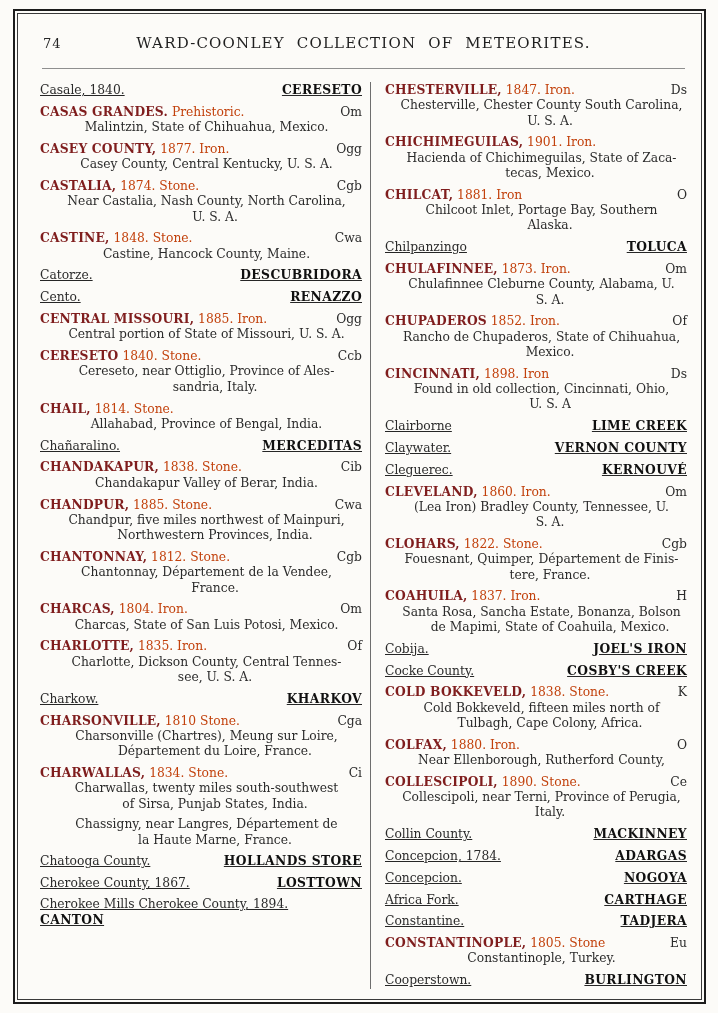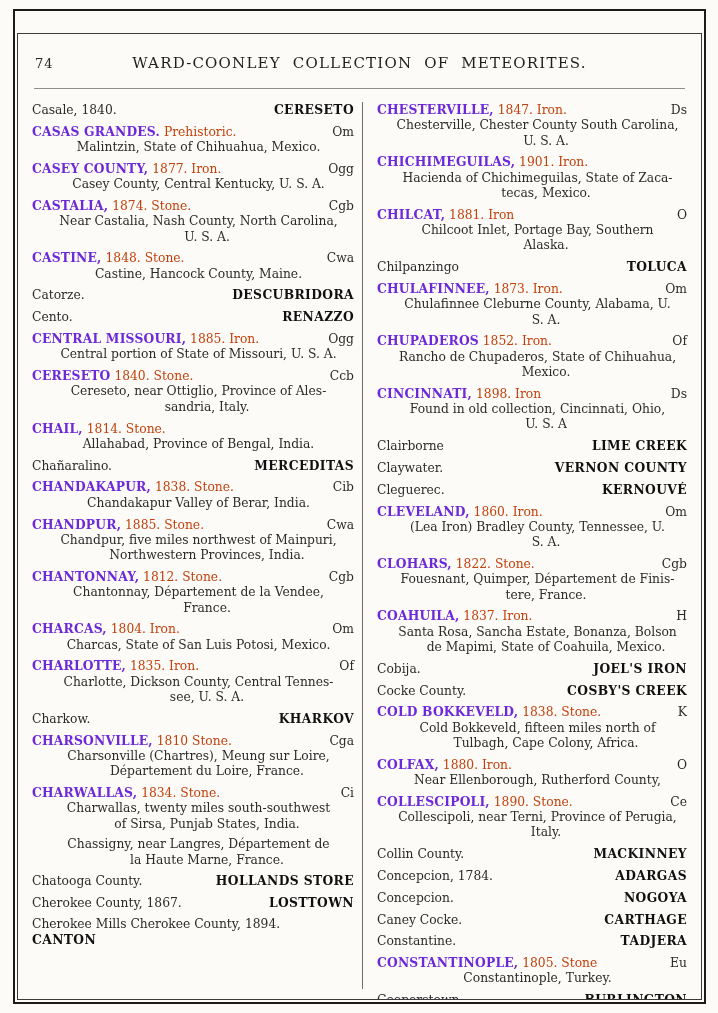--- a/index.html
+++ b/index.html
@@ -18,24 +18,23 @@
   }
   .frame-outer {
     position: absolute;
     left: 13px; top: 9px; right: 12px; bottom: 9px;
     border: 2.5px solid #1c1c1c;
   }
   .frame-inner {
     position: absolute;
     inset: 2px;
     border: 1px solid #3a3a3a;
-    padding: 12px 14px 10px 14px;
+    padding: 12px 14px 10px 22px;
     box-sizing: border-box;
     overflow: hidden;
-    margin-top: 20px;
   }
   .page-header {
     position: relative;
     height: 32px;
     margin-top: 2px;
   }
   .pagenum {
     position: absolute;
     left: 3px; top: 8px;
     font-size: 13px;
@@ -76,29 +75,29 @@
 
   .entry { margin-bottom: 5.5px; }
   .headline {
     display: flex;
     justify-content: space-between;
     align-items: baseline;
   }
   .name {
     font-weight: 700;
     letter-spacing: 0.2px;
-    color: #6d28d9;
+    color: #7f1d1d;
     white-space: nowrap;
   }
   .detail { color: #c2410c; }
   .code   { color: #2b2b2b; padding-left: 8px; }
   .desc        { padding-left: 11px; color: #2b2b2b; text-align: center; }
   .desc.cont   { padding-left: 28px; }
 
-  .syn { display: flex; justify-content: space-between; align-items: baseline; margin-bottom: 5.5px; }
+  .syn { display: flex; justify-content: space-between; align-items: baseline; margin-bottom: 5.5px; text-decoration: underline; }
   .syn-name   { color: #2b2b2b; }
   .syn-target { font-weight: 700; letter-spacing: 0.4px; color: #101010; white-space: nowrap; }
   .syn.wrap   { display: block; }
   .syn.wrap .syn-line2 { text-align: left; }
 </style>
 </head>
 <body>
 
 <div class="sheet">
   <div class="frame-outer">
@@ -382,21 +381,21 @@
             </div>
             <div class="syn">
               <span class="syn-name">Concepcion, 1784.</span>
               <span class="syn-target">ADARGAS</span>
             </div>
             <div class="syn">
               <span class="syn-name">Concepcion.</span>
               <span class="syn-target">NOGOYA</span>
             </div>
             <div class="syn">
-              <span class="syn-name">Caney Cocke.</span>
+              <span class="syn-name">Africa Fork.</span>
               <span class="syn-target">CARTHAGE</span>
             </div>
             <div class="syn">
               <span class="syn-name">Constantine.</span>
               <span class="syn-target">TADJERA</span>
             </div>
             <article class="entry">
               <div class="headline">
                 <span class="lead"><span class="name">CONSTANTINOPLE,</span> <span class="detail">1805.  Stone</span></span>
                 <span class="code">Eu</span>

